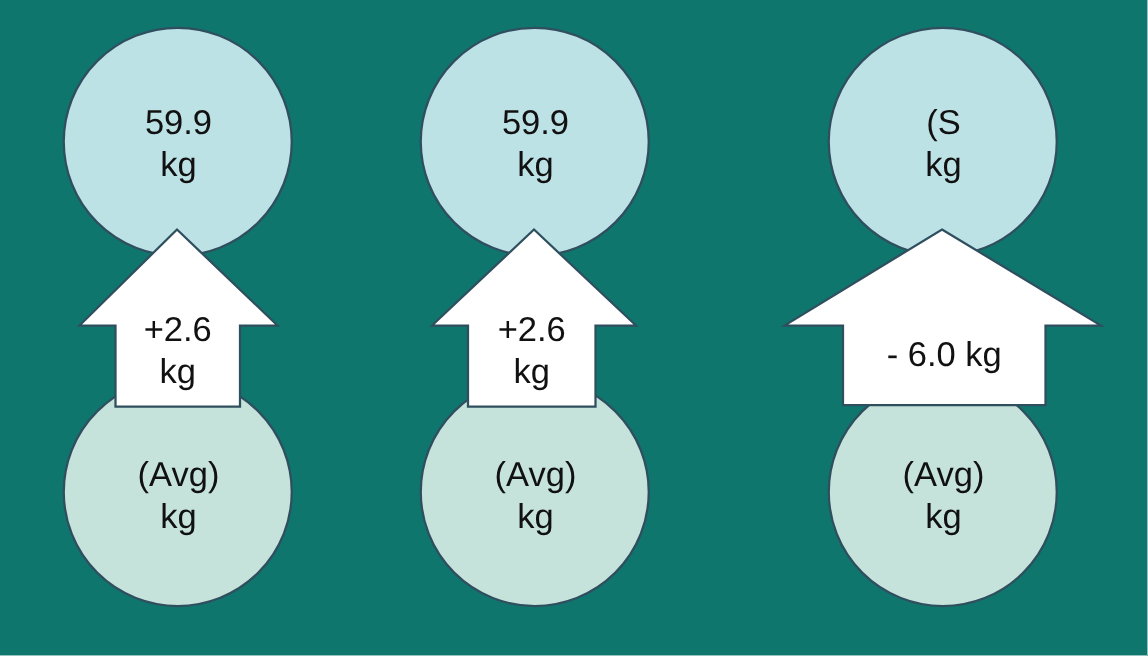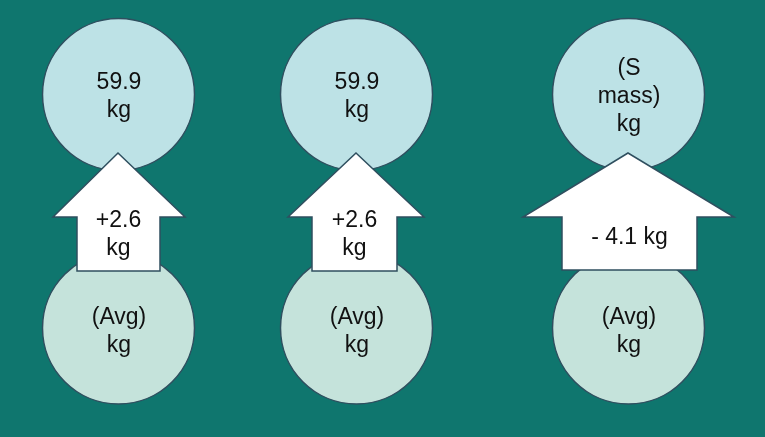--- a/index.html
+++ b/index.html
@@ -65,23 +65,22 @@
     <span>+2.6</span>
     <span>kg</span>
   </div>
   <div class="label" style="left:286px; top:290px; width:142px; height:80px;">
     <span>(Avg)</span>
     <span>kg</span>
   </div>
 
   <div class="label" style="left:558px; top:42px; width:142px; height:106px;">
     <span>(S</span>
-    <span>mass)</span>
     <span>kg</span>
   </div>
   <div class="label" style="left:562px; top:218px; width:135px; height:36px;">
-    <span>- 4.1 kg</span>
+    <span>- 6.0 kg</span>
   </div>
   <div class="label" style="left:558px; top:290px; width:142px; height:80px;">
     <span>(Avg)</span>
     <span>kg</span>
   </div>
 </div>
 
 </body></html>

